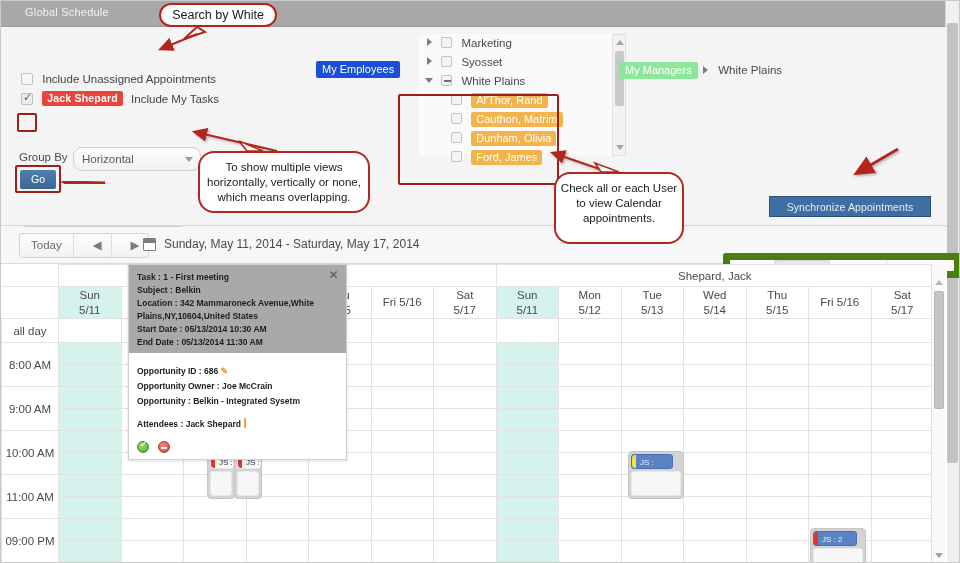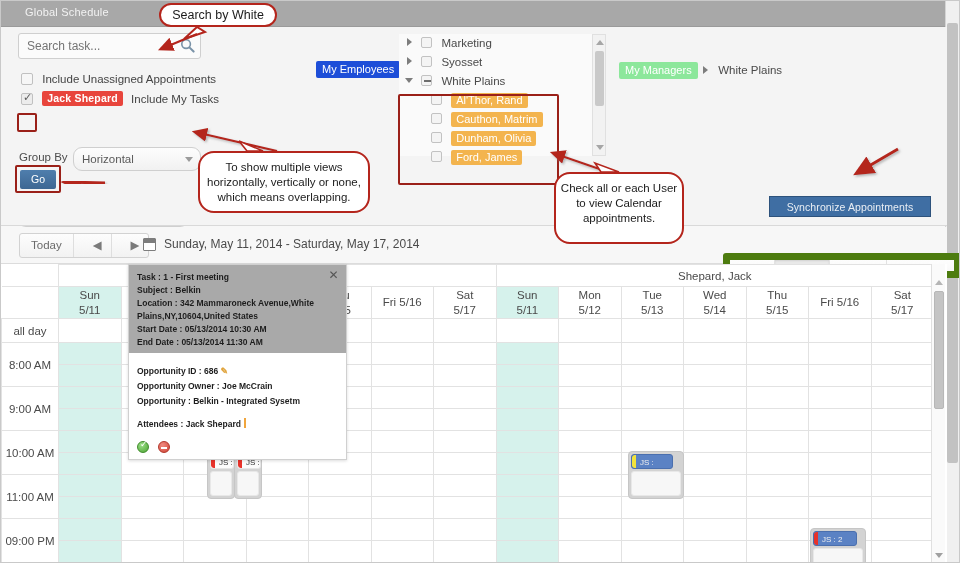--- a/index.html
+++ b/index.html
@@ -127,21 +127,21 @@
   .go-btn {
     position: absolute; left: 19px; top: 143px;
     width: 36px; height: 19px;
     background: linear-gradient(#4f7ead,#3d6793);
     border: 1px solid #2f547; border-radius: 2px;
     color: #fff; font-size: 10.5px; text-align: center; line-height: 18px;
   }
 
   
   .tree-panel {
-    position: absolute; left: 398px; top: 7px;
+    position: absolute; left: 418px; top: 7px;
     width: 207px; height: 122px;
     background: #fafafa;
   }
   .tree-scroll {
     position: absolute; right: 0; top: 0;
     width: 14px; height: 122px;
     background: #f2f2f2; border: 1px solid #e0e0e0;
   }
   .tree-scroll .arr {
     position: absolute; left: 3px; width: 0; height: 0;
@@ -414,27 +414,20 @@
   <div class="titlebar">
     <div class="title">Global Schedule</div>
   </div>
 
   <div class="page-scroll">
     <div class="thumb"></div>
   </div>
 
   <div class="filter-panel">
 
-    <div class="search-wrap">
-      <input class="search-input" type="text" placeholder="Search task..." style="">
-      <svg class="search-icon" viewBox="0 0 16 16">
-        <circle cx="6.5" cy="6.5" r="4.6" fill="none" stroke="#7a93a8" stroke-width="1.7"></circle>
-        <line x1="10" y1="10" x2="14.5" y2="14.5" stroke="#7a93a8" stroke-width="2.2" stroke-linecap="round"></line>
-      </svg>
-    </div>
 
     <div class="chk-row row-unassigned">
       <span class="box"></span>
       <span class="lbl">Include Unassigned Appointments</span>
     </div>
 
     <div class="chk-row row-mytasks">
       <span class="box checked"></span>
       <span class="hl-red">Jack Shepard</span>
       <span class="lbl">Include My Tasks</span>

